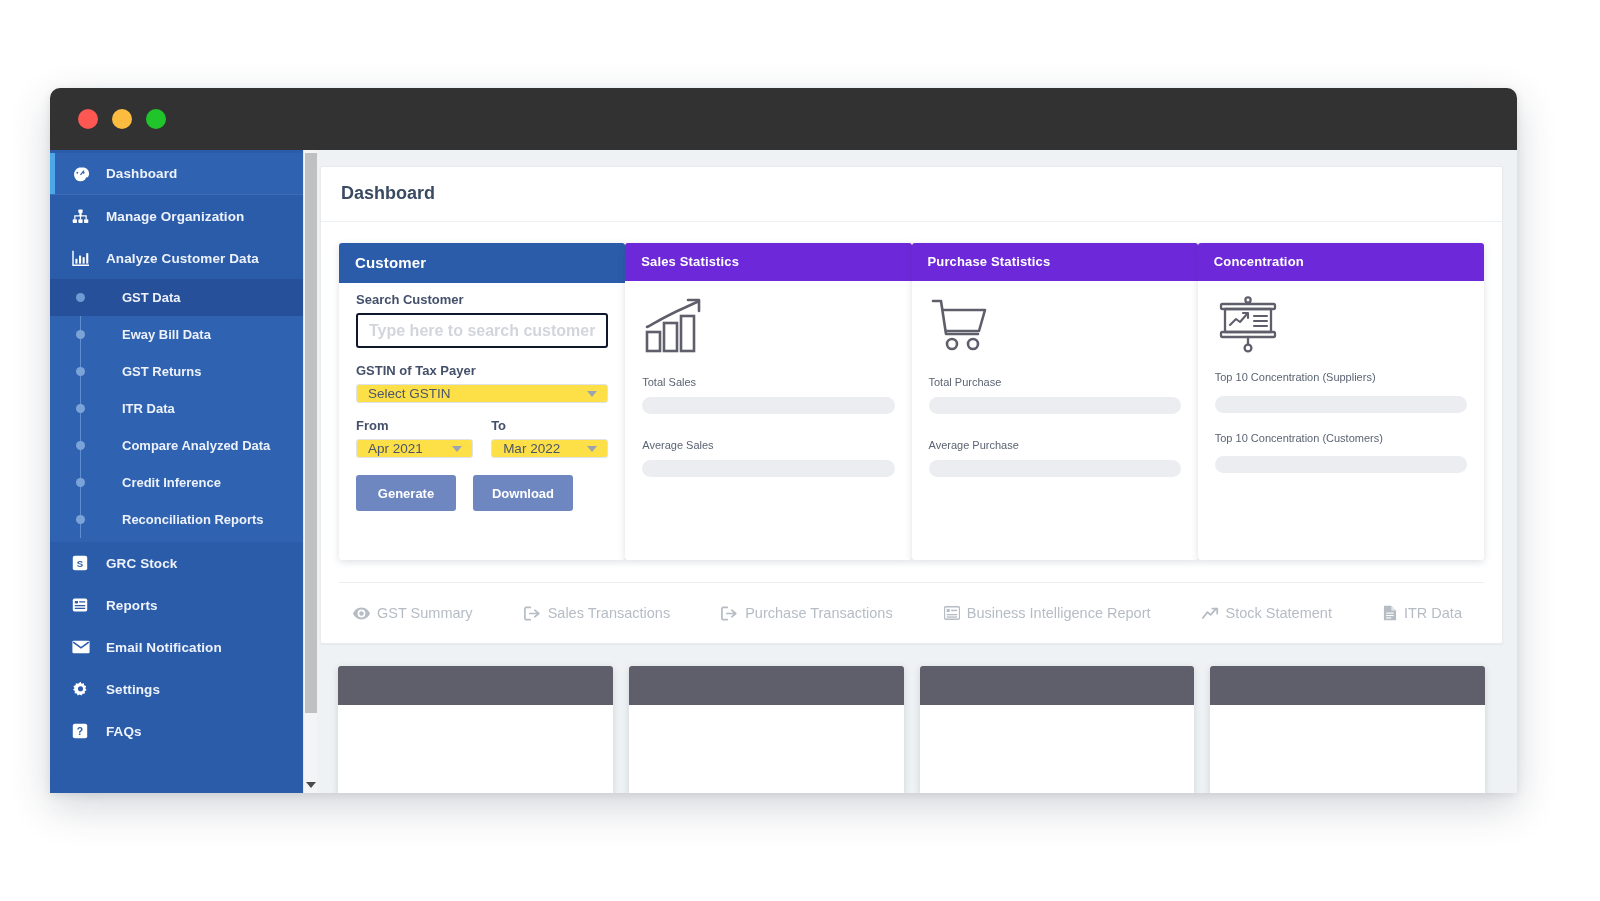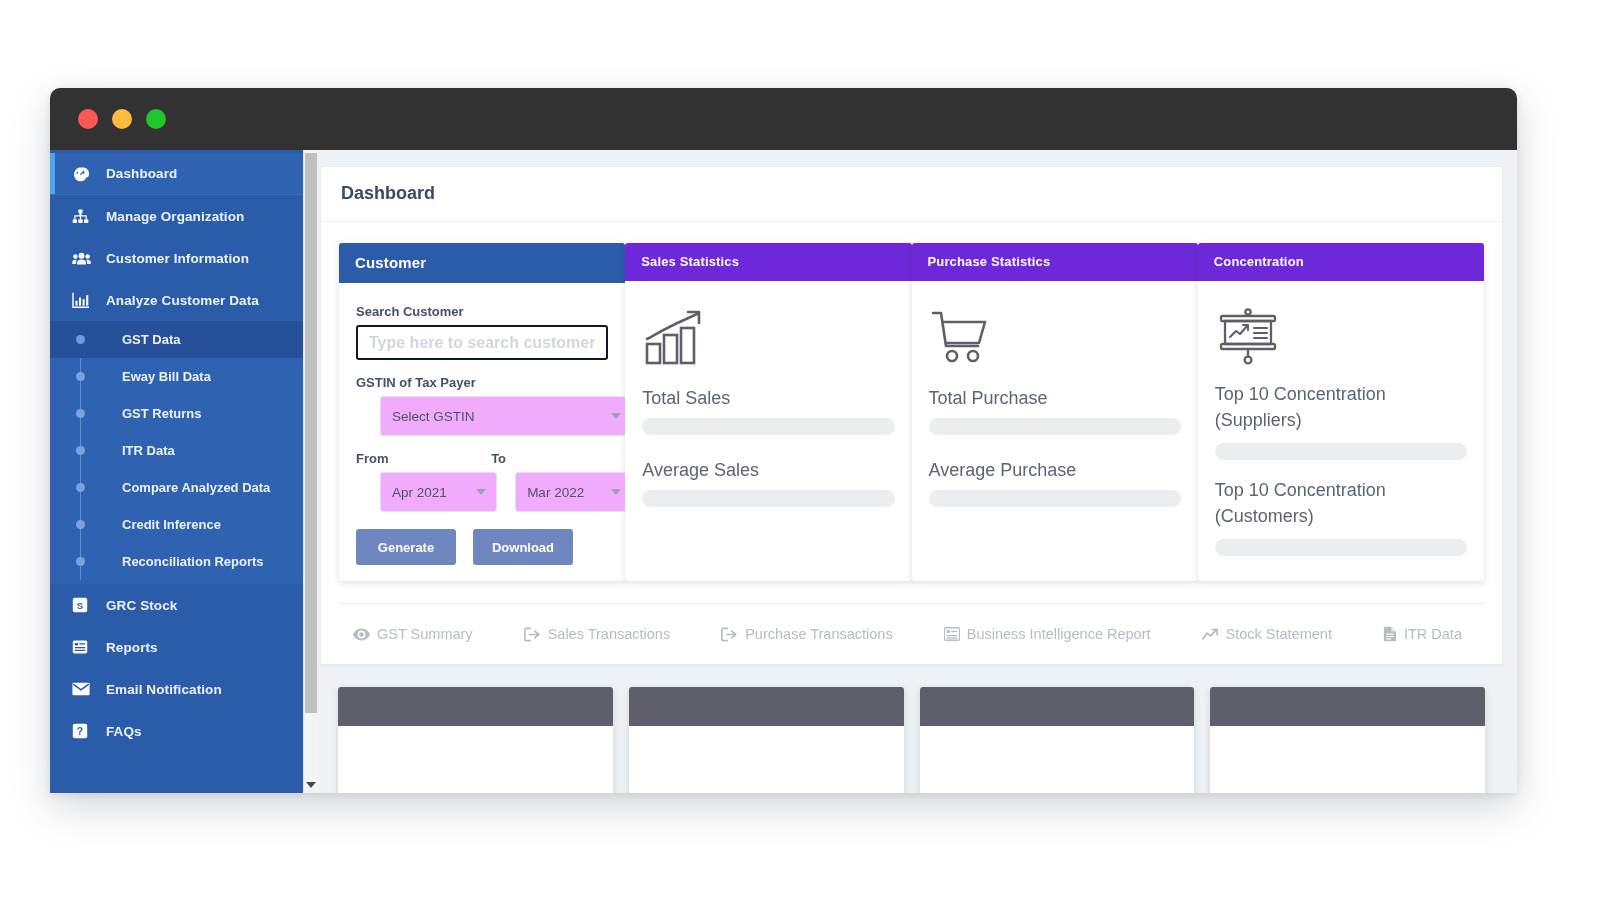--- a/index.html
+++ b/index.html
@@ -198,21 +198,21 @@
   .card-head {
     background: #6d28d9;
     color: #ffffff;
     font-size: 13px;
     font-weight: bold;
     padding: 11px 16px 12px 16px;
     letter-spacing: .15px;
   }
   .card-head.blue { background: #2b5caa; font-size: 15px; }
 
-  .card-body { padding: 21px 17px 16px 17px; flex: 1; }
+  .card-body { padding: 9px 17px 16px 17px; flex: 1; }
 
   
   .f-label {
     font-size: 13px;
     font-weight: bold;
     color: #44506a;
     margin-bottom: 6px;
   }
   .f-input {
     width: 100%;
@@ -224,32 +224,31 @@
     font-size: 16px;
     color: #44506a;
     font-family: "Liberation Sans", sans-serif;
     outline: none;
   }
   .f-input::placeholder { color: #d2d6dc; font-weight: bold; }
   .f-gap { height: 15px; }
 
   .f-select {
     width: 100%;
-    height: 40px;
+    height: 19px;
     border: 1px solid #dfe3e8;
     border-radius: 3px;
-    background: #f0abfc;
+    background: #fde047;
     display: flex;
     align-items: center;
     padding: 0 10px 0 11px;
     font-size: 13.5px;
     color: #4b5568;
     cursor: pointer;
     position: relative;
-    margin-left: 24px;
   }
   .f-select .caret {
     margin-left: auto;
     width: 0; height: 0;
     border-left: 5px solid transparent;
     border-right: 5px solid transparent;
     border-top: 6px solid #9aa3af;
   }
   .f-two { display: flex; gap: 18px; }
   .f-two > div { flex: 1; }
@@ -266,21 +265,21 @@
     font-size: 13px;
     font-weight: bold;
     font-family: "Liberation Sans", sans-serif;
     cursor: pointer;
     padding: 0 18px;
   }
 
   
   .stat-icon { margin: 6px 0 18px 2px; color: #5f5f6c; }
   .stat-name {
-    font-size: 18px;
+    font-size: 11px;
     color: #5b6473;
     margin-bottom: 9px;
   }
   .placeholder-bar {
     height: 17px;
     border-radius: 9px;
     background: #ebedf0;
     margin-bottom: 25px;
   }
   .placeholder-bar.last { margin-bottom: 0; }
@@ -361,33 +360,20 @@
             <rect x="9" y="2" width="6" height="5" rx="1"></rect>
             <rect x="1" y="16" width="6" height="5" rx="1"></rect>
             <rect x="9" y="16" width="6" height="5" rx="1"></rect>
             <rect x="17" y="16" width="6" height="5" rx="1"></rect>
             <path d="M11.3 7v4H4v5M12.7 7v4h7.3v5M12 11v5" stroke="currentColor" stroke-width="1.7" fill="none"></path>
           </svg>
         </span>
         <span>Manage Organization</span>
       </div>
 
-      <div class="nav-item">
-        <span class="nav-ico">
-          <svg width="19" height="17" viewBox="0 0 28 22" fill="currentColor">
-            <circle cx="14" cy="7" r="4.3"></circle>
-            <circle cx="5" cy="8" r="3.3"></circle>
-            <circle cx="23" cy="8" r="3.3"></circle>
-            <path d="M14 12.6c-4.2 0-6.6 2.1-6.6 4.6V20h13.2v-2.8c0-2.5-2.4-4.6-6.6-4.6z"></path>
-            <path d="M5 13c-2.9 0-4.6 1.5-4.6 3.3V19h5.3v-2.3c0-1.5.6-2.7 1.6-3.5C6.6 13.1 5.9 13 5 13z"></path>
-            <path d="M23 13c2.9 0 4.6 1.5 4.6 3.3V19h-5.3v-2.3c0-1.5-.6-2.7-1.6-3.5.7-.1 1.4-.2 2.3-.2z"></path>
-          </svg>
-        </span>
-        <span>Customer Information</span>
-      </div>
 
       <div class="nav-item">
         <span class="nav-ico">
           <svg width="18" height="16" viewBox="0 0 22 20" fill="none" stroke="currentColor" stroke-width="1.8">
             <path d="M1 1v18h20"></path>
             <rect x="4" y="11" width="2.6" height="6" fill="currentColor" stroke="none"></rect>
             <rect x="8.5" y="7" width="2.6" height="10" fill="currentColor" stroke="none"></rect>
             <rect x="13" y="9" width="2.6" height="8" fill="currentColor" stroke="none"></rect>
             <rect x="17.5" y="4" width="2.6" height="13" fill="currentColor" stroke="none"></rect>
           </svg>
@@ -452,20 +438,29 @@
       <div class="nav-item">
         <span class="nav-ico">
           <svg width="18" height="14" viewBox="0 0 22 16" fill="currentColor">
             <rect x="0.5" y="0.5" width="21" height="15" rx="1.5"></rect>
             <path d="M1.5 2 L11 9 L20.5 2" stroke="#2b5caa" stroke-width="2" fill="none"></path>
           </svg>
         </span>
         <span>Email Notification</span>
       </div>
 
+      <div class="nav-item">
+        <span class="nav-ico">
+          <svg width="17" height="17" viewBox="0 0 20 20" fill="currentColor">
+            <path d="M10 0.8l1.3 2.3 2.6-.6.4 2.6 2.5 1-1.2 2.4 1.6 2.1-2.2 1.5.2 2.6-2.6.2-1.4 2.2L9 15.9l-2.3 1.3-1-2.4-2.6-.3.3-2.6-2.1-1.5 1.6-2-1.2-2.4 2.5-.9.4-2.6 2.6.6z"></path>
+            <circle cx="10" cy="9.2" r="3" fill="#2b5caa"></circle>
+          </svg>
+        </span>
+        <span>Settings</span>
+      </div>
 
       <div class="nav-item">
         <span class="nav-ico">
           <svg width="16" height="16" viewBox="0 0 20 20" fill="currentColor">
             <rect x="1" y="1" width="18" height="18" rx="2.5"></rect>
             <text x="10" y="14.8" font-size="13" font-weight="bold" text-anchor="middle" fill="#2b5caa" font-family="Liberation Sans, sans-serif">?</text>
           </svg>
         </span>
         <span>FAQs</span>
       </div>

